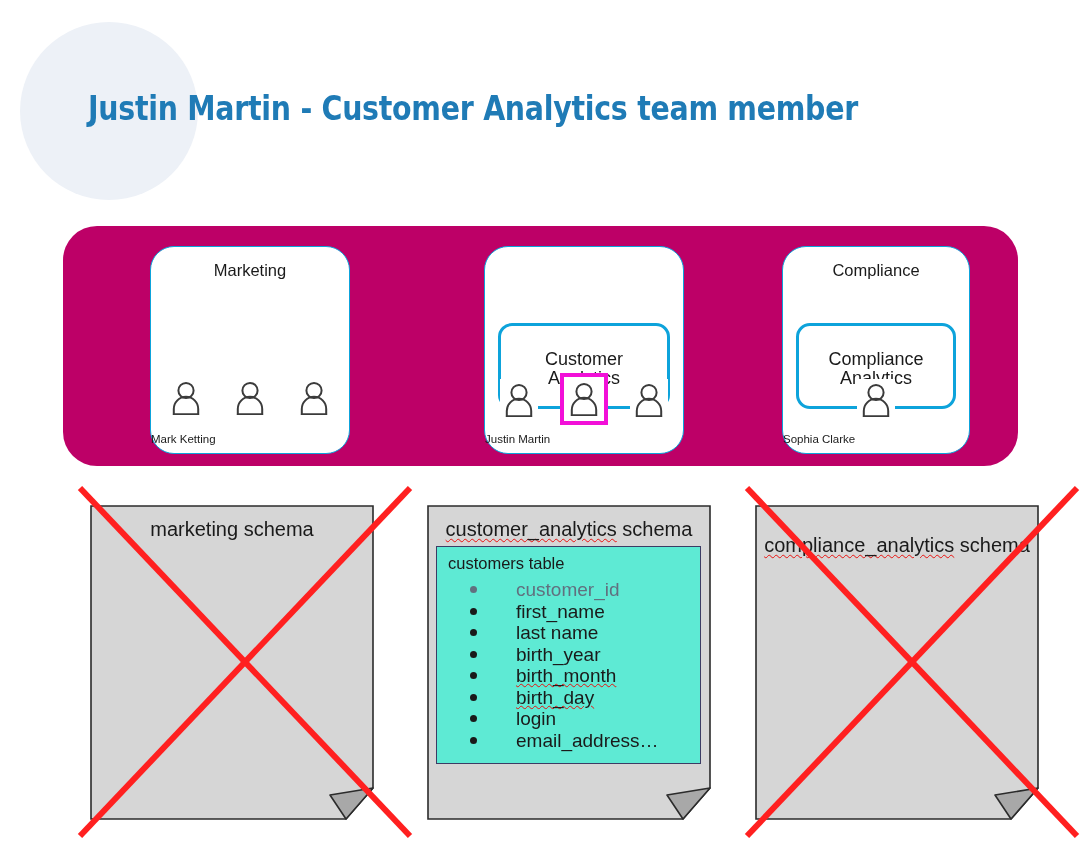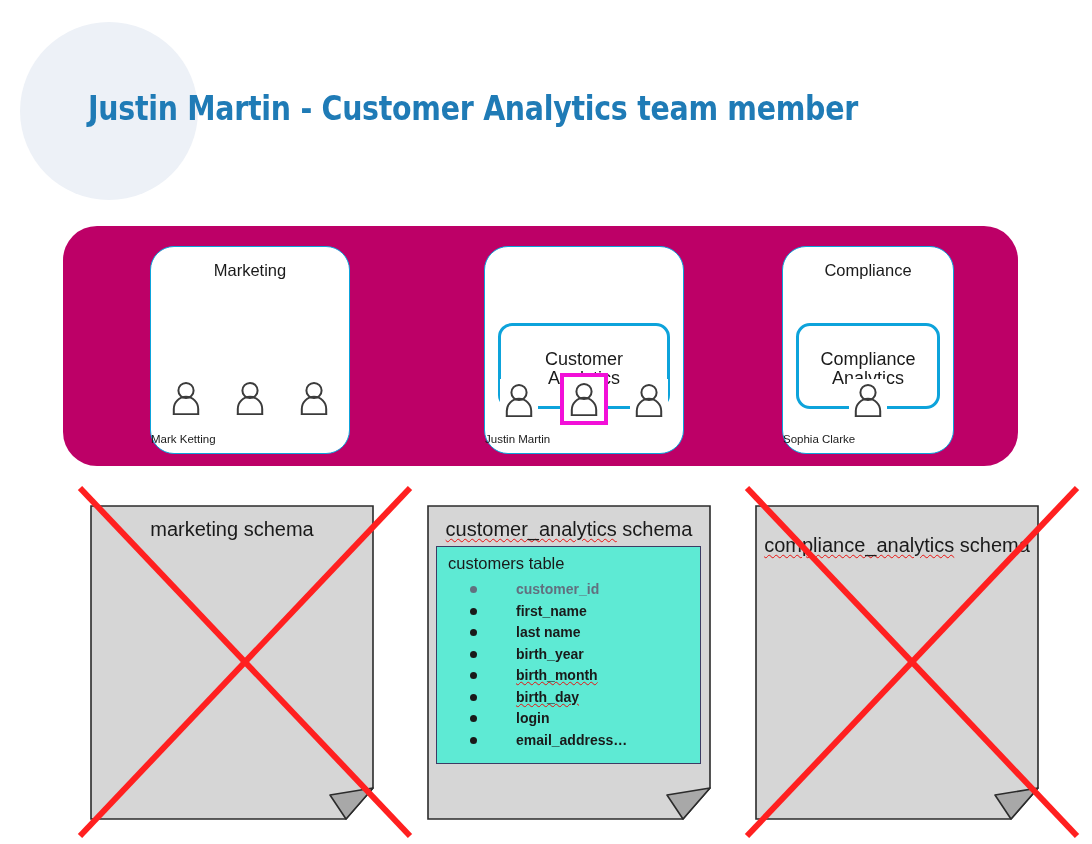--- a/index.html
+++ b/index.html
@@ -60,21 +60,21 @@
     top: 246px;
     width: 200px;
     height: 208px;
     background: #ffffff;
     border: 1.6px solid #0da3db;
     border-radius: 24px;
     box-sizing: border-box;
   }
   .dept-card.marketing   { left: 150px; }
   .dept-card.service     { left: 484px; width: 200px; }
-  .dept-card.compliance  { left: 782px; width: 172px; }
+  .dept-card.compliance  { left: 782px; width: 188px; }
 
   .dept-title {
     position: absolute;
     left: 0;
     right: 0;
     top: 14px;
     text-align: center;
     font-size: 16.5px;
     color: #1a1a1a;
     white-space: nowrap;
@@ -202,24 +202,23 @@
     top: 32px;
     margin: 0;
     padding: 0;
     list-style: none;
   }
   .field-list li {
     position: relative;
     height: 21.5px;
     line-height: 21.5px;
     padding-left: 68px;
-    font-size: 14px;
-    color: #1a1a1a;
-    white-space: nowrap;
-    font-weight: bold;
+    font-size: 19px;
+    color: #1a1a1a;
+    white-space: nowrap;
   }
   .field-list li .bullet {
     position: absolute;
     left: 22px;
     top: 50%;
     width: 7px;
     height: 7px;
     margin-top: -3.5px;
     border-radius: 50%;
     background: #1a1a1a;

